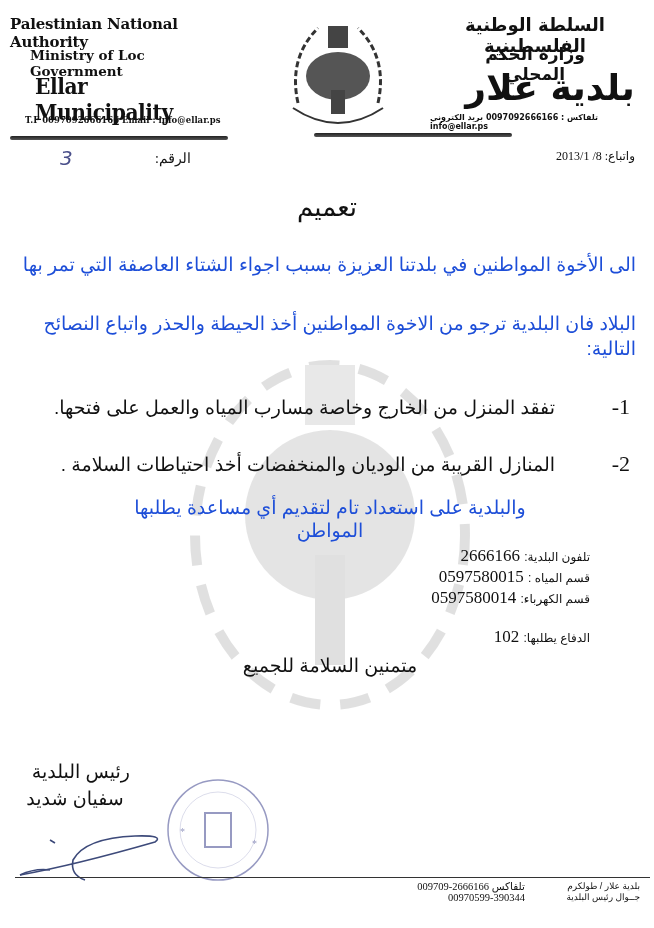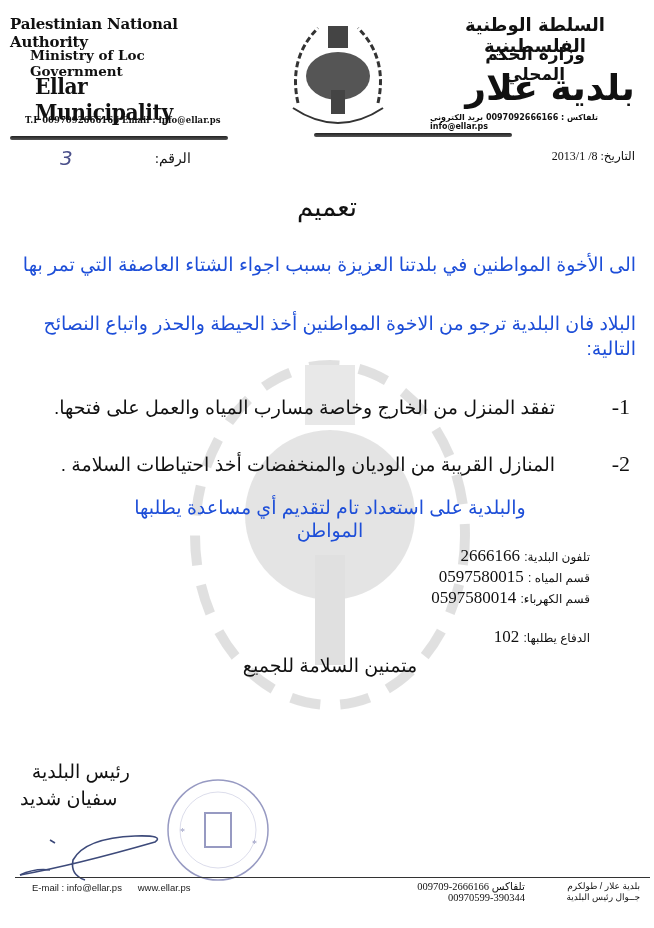--- a/index.html
+++ b/index.html
@@ -42,21 +42,21 @@
     .item .num { display: inline-block; width: 55px; text-align: right; direction: ltr; font-family: "Liberation Serif", serif; font-size: 22px; margin-left: 20px; }
     .p3 { left: 110px; top: 496px; width: 440px; text-align: center; }
     
     .contacts { left: 380px; top: 546px; width: 210px; direction: rtl; text-align: right; font-family: "Liberation Serif", serif; font-size: 17px; line-height: 20px; }
     .contacts .row { white-space: nowrap; }
     .contacts .lbl { font-family: "Liberation Sans", sans-serif; font-size: 12px; }
     .contacts .gap { height: 20px; }
     .farewell { left: 230px; top: 654px; width: 200px; text-align: center; direction: rtl; font-family: "Liberation Sans", sans-serif; font-size: 19px; }
     
     .sig-title { left: 20px; top: 760px; width: 110px; direction: rtl; text-align: right; font-family: "Liberation Sans", sans-serif; font-size: 19px; }
-    .sig-name { left: 20px; top: 787px; width: 110px; direction: rtl; text-align: left; font-family: "Liberation Sans", sans-serif; font-size: 19px; }
+    .sig-name { left: 20px; top: 787px; width: 110px; direction: rtl; text-align: center; font-family: "Liberation Sans", sans-serif; font-size: 19px; }
     .signature { left: 15px; top: 830px; width: 170px; height: 55px; }
     .stamp { left: 160px; top: 775px; width: 115px; height: 110px; }
     
     .footer-rule { left: 15px; top: 877px; width: 635px; height: 1px; background: #333; }
     .footer-en { left: 32px; top: 881px; font-family: "Liberation Sans", sans-serif; font-size: 9.5px; line-height: 13px; color: #222; }
     .footer-ar-left { left: 415px; top: 881px; width: 110px; direction: ltr; text-align: right; font-family: "Liberation Serif", serif; font-size: 10.5px; line-height: 11px; }
     .footer-ar-right { left: 530px; top: 881px; width: 110px; direction: rtl; text-align: right; font-family: "Liberation Sans", sans-serif; font-size: 9px; line-height: 11px; }
     .watermark { left: 185px; top: 345px; width: 290px; height: 380px; opacity: 0.22; }
   </style>
 </head>
@@ -87,21 +87,21 @@
 <div class="abs ar-head ar-line2">وزارة الحكم المحلي</div>
 <div class="abs ar-head ar-line3">بلدية علار</div>
 <div class="abs ar-head ar-line4">تلفاكس : 0097092666166  بريد الكتروني info@ellar.ps</div>
 
 <div class="abs rule-left"></div>
 <div class="abs rule-right-final"></div>
 
 <div class="abs num-value">3</div>
 <div class="abs num-label">الرقم:</div>
 <div class="abs date">
-  <span>التاريخ:</span>
+  <span>واتباع:</span>
   <span style="direction:ltr; unicode-bidi:embed;">2013/1  /8</span>
 </div>
 
 <div class="abs title">تعميم</div>
 
 <div class="abs body-text p1">الى الأخوة المواطنين في بلدتنا العزيزة بسبب اجواء الشتاء العاصفة التي تمر بها</div>
 <div class="abs body-text p2">البلاد فان البلدية ترجو من الاخوة المواطنين أخذ الحيطة والحذر واتباع النصائح التالية:</div>
 
 <div class="abs item item1">
   <span class="num">-1</span><span>تفقد المنزل من الخارج وخاصة مسارب المياه والعمل على فتحها.</span>
@@ -133,21 +133,20 @@
 <svg class="abs stamp" viewBox="0 0 115 110">
   <circle cx="58" cy="55" r="50" fill="none" stroke="#6b6fa8" stroke-width="1.5" opacity="0.7"></circle>
   <circle cx="58" cy="55" r="38" fill="none" stroke="#6b6fa8" stroke-width="0.6" opacity="0.4"></circle>
   <rect x="45" y="38" width="26" height="34" fill="none" stroke="#6b6fa8" stroke-width="2" opacity="0.7"></rect>
   <text x="20" y="60" font-size="10" fill="#6b6fa8" opacity="0.7">*</text>
   <text x="92" y="72" font-size="10" fill="#6b6fa8" opacity="0.7">*</text>
 </svg>
 
 <div class="abs footer-rule"></div>
 <div class="abs footer-en">
-  <div style="white-space:pre;">E-mail : info@ellar.ps      www.ellar.ps</div>
 </div>
 <div class="abs footer-ar-left">
   <div>009709-2666166  تلفاكس</div>
   <div>00970599-390344</div>
 </div>
 <div class="abs footer-ar-right">
   <div>بلدية علار / طولكرم</div>
   <div>جــوال رئيس البلدية</div>
 </div>
 

